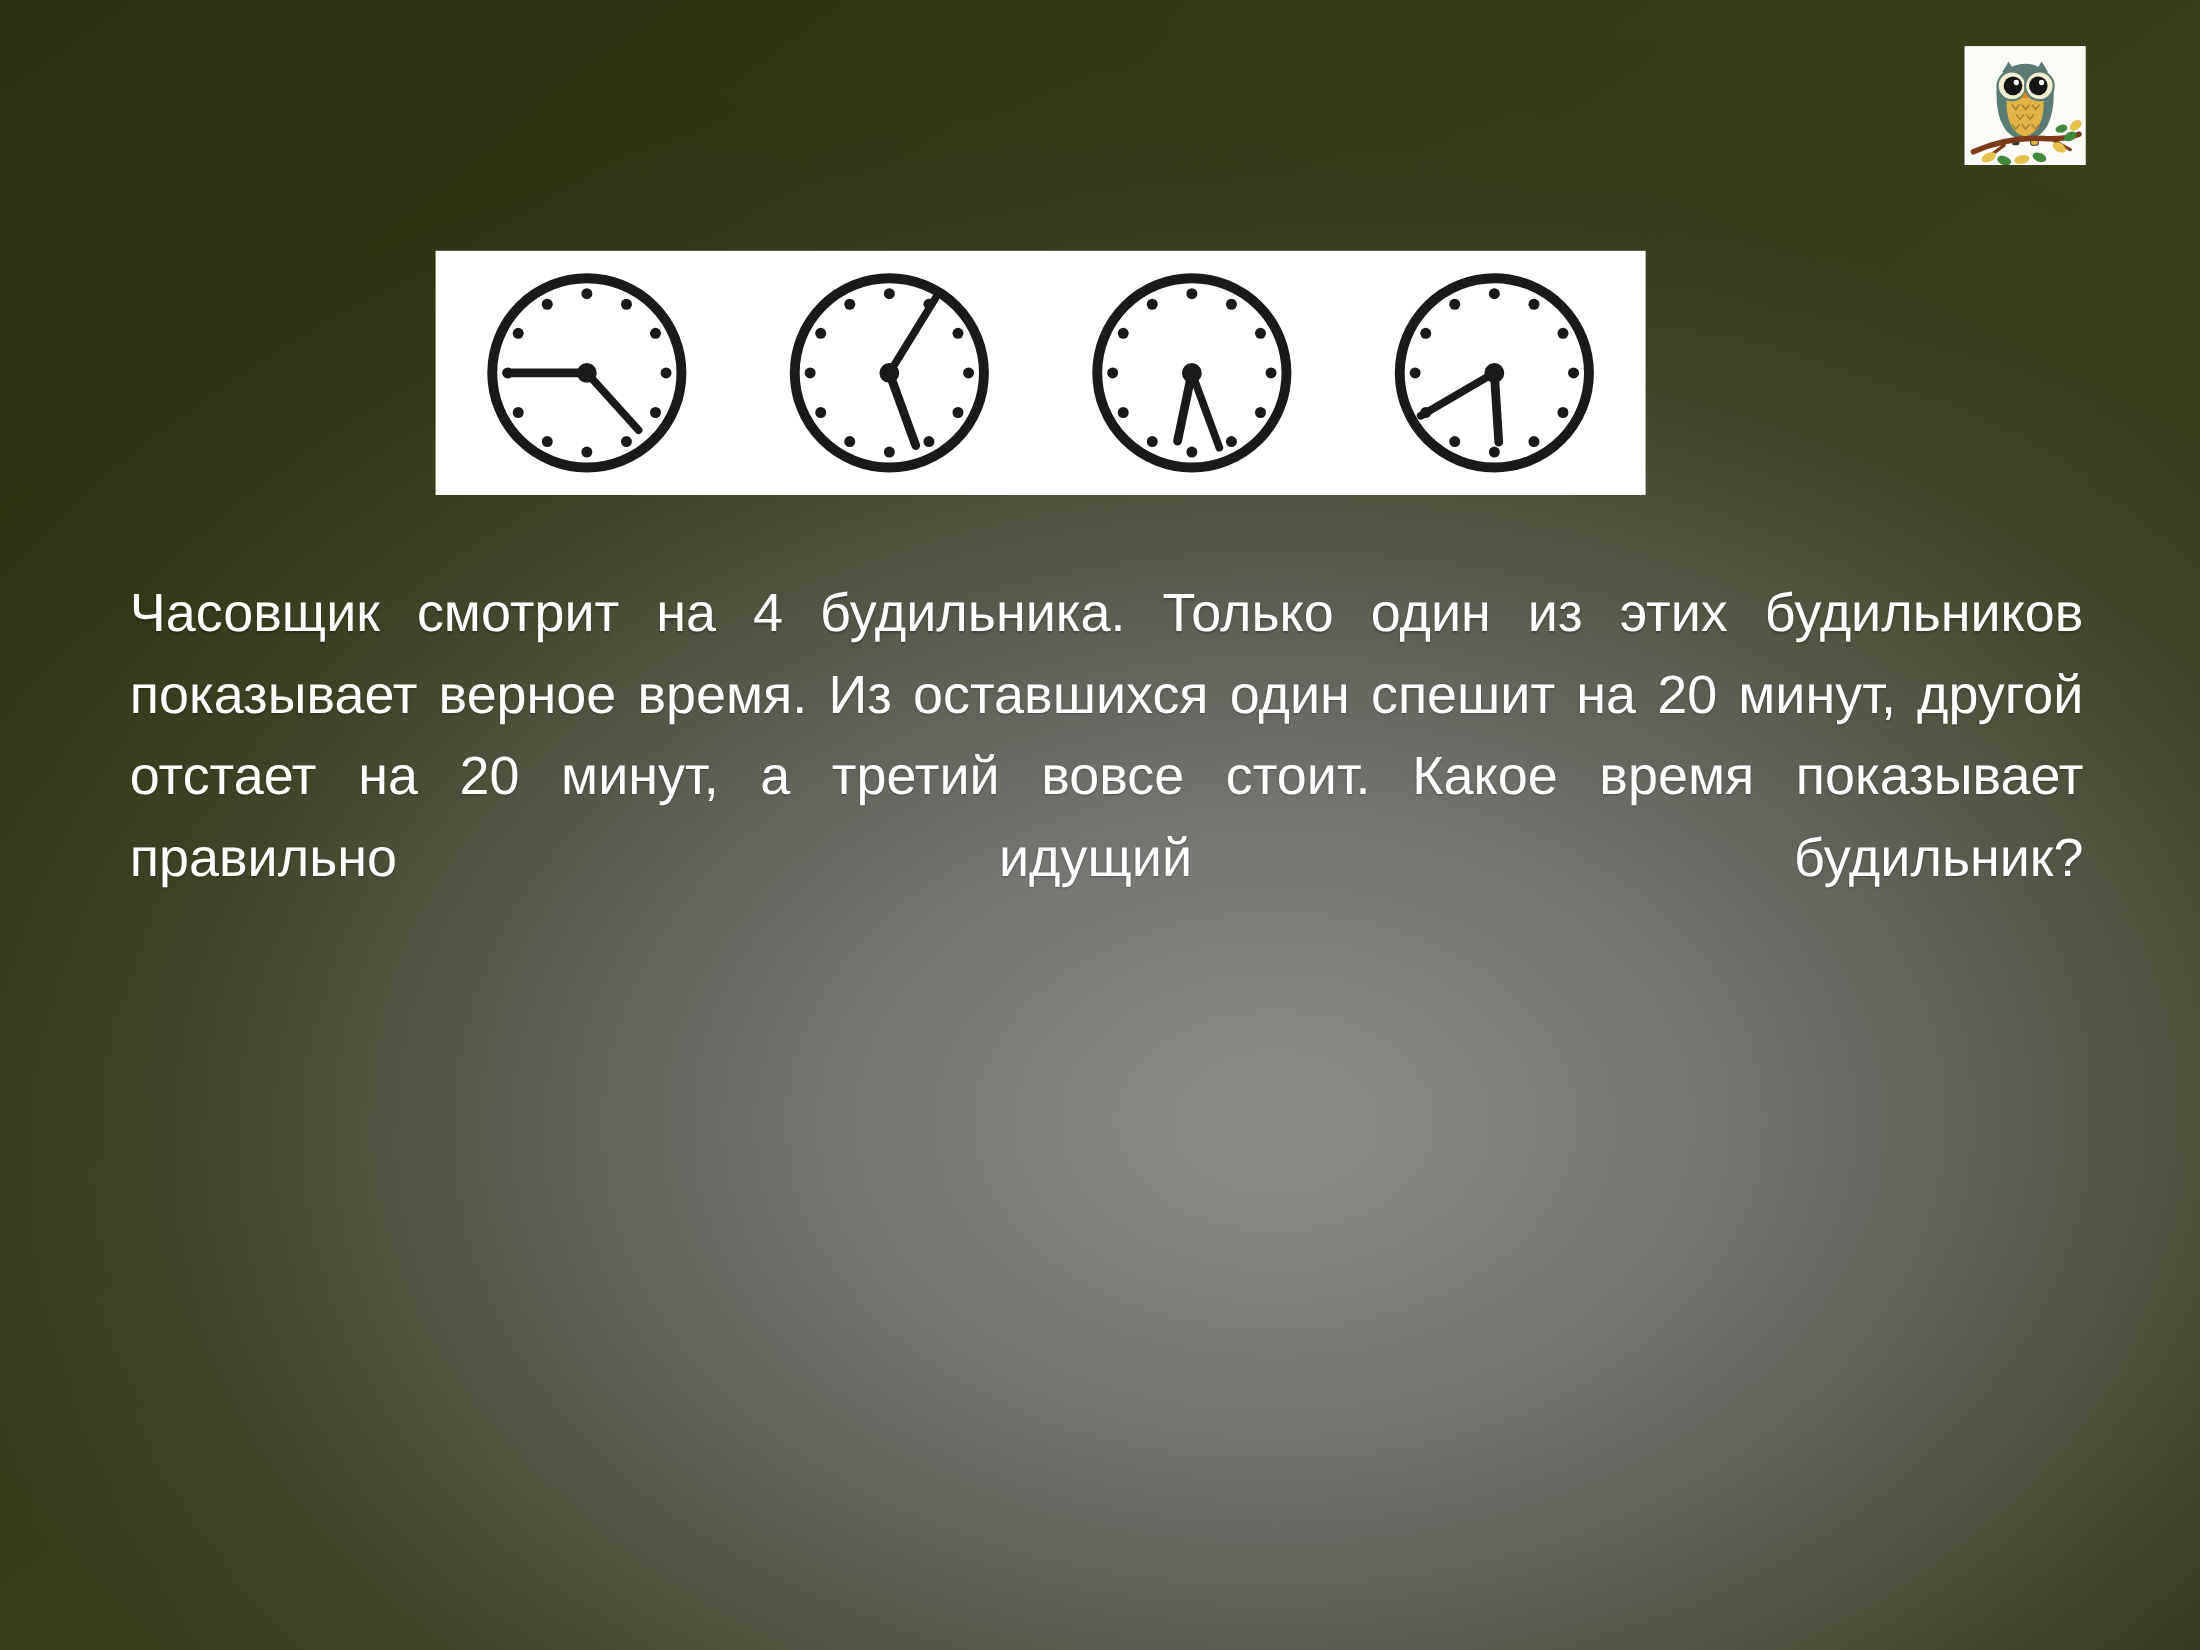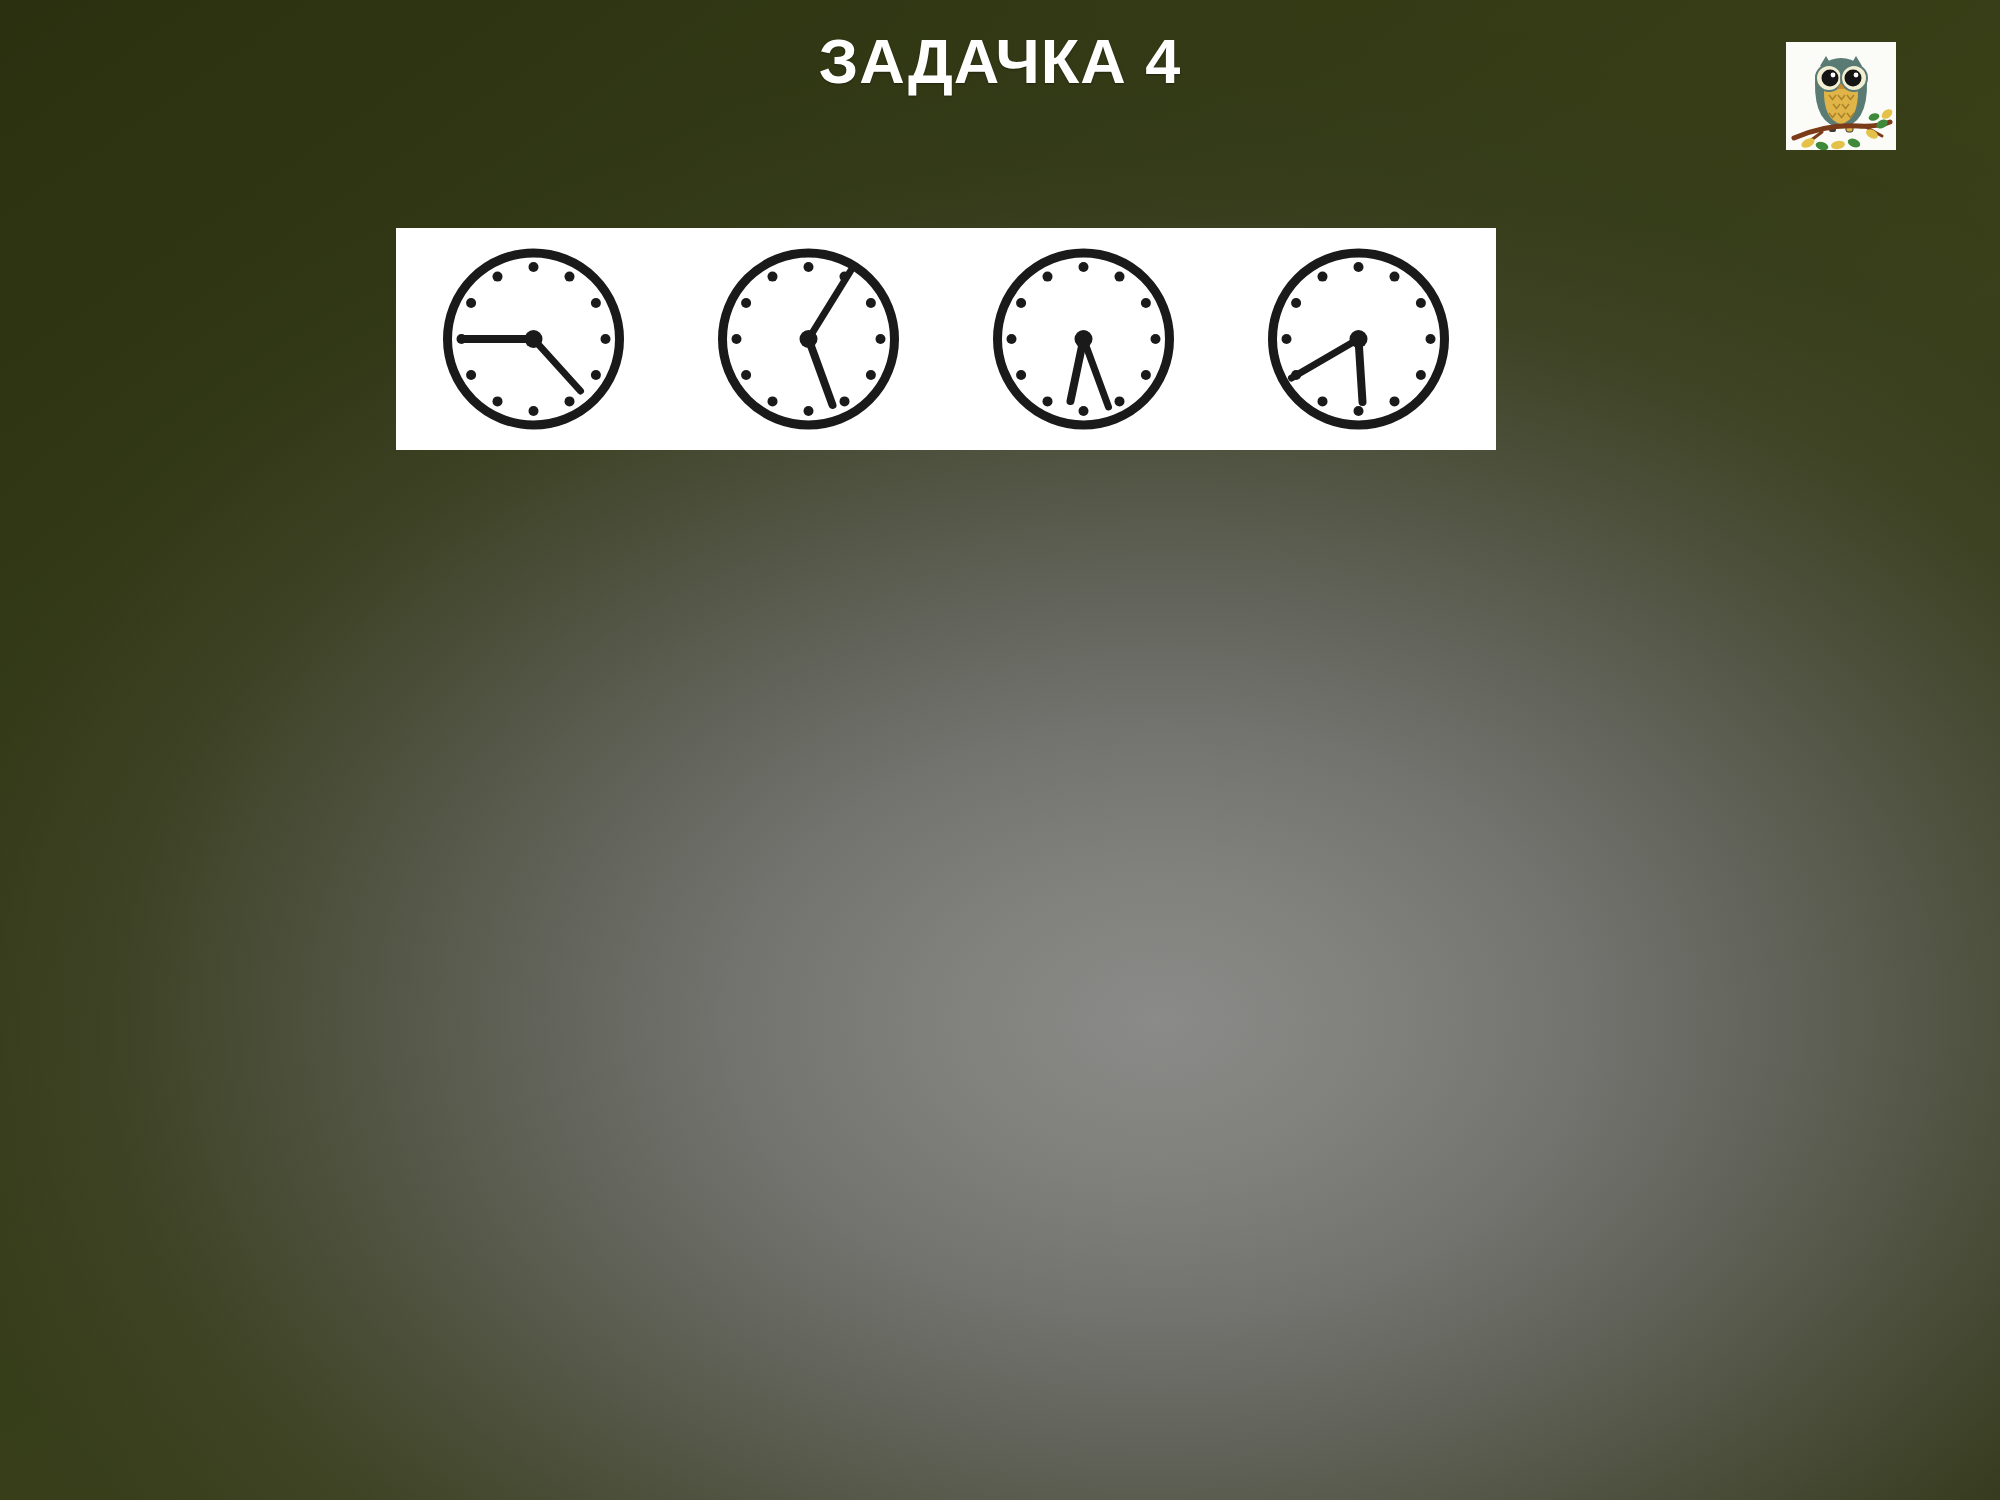--- a/index.html
+++ b/index.html
@@ -86,21 +86,20 @@
     content: "";
     display: inline-block;
     width: 100%;
   }
 </style>
 </head>
 <body>
 
 <div id="slide">
 
-  <div id="title">ЗАДАЧКА 4</div>
 
   <div id="owl-logo">
     <svg viewBox="0 0 110 108" xmlns="http://www.w3.org/2000/svg">
       <rect x="0" y="0" width="110" height="108" fill="#fbfcf8"></rect>
 
       <path d="M34 24 L40 14 L46 24 Z" fill="#5a7a74"></path>
       <path d="M64 24 L70 14 L76 24 Z" fill="#5a7a74"></path>
 
       <ellipse cx="55" cy="38" rx="26" ry="22" fill="#5a7a74"></ellipse>
       <path d="M29 40 Q28 82 55 86 Q82 82 81 40 Z" fill="#5a7a74"></path>
@@ -234,14 +233,15 @@
           <circle cx="64" cy="37.6" r="5"></circle>
         </g>
         <line x1="100" y1="100" x2="104" y2="163" stroke="#1a1a1a" stroke-width="8" stroke-linecap="round"></line>
         <line x1="100" y1="100" x2="33" y2="139" stroke="#1a1a1a" stroke-width="7" stroke-linecap="round"></line>
         <circle cx="100" cy="100" r="9" fill="#1a1a1a"></circle>
       </svg>
     </div>
 
   </div>
 
+  <div id="body-text">Часовщик смотрит на 4 будильника. Только один из этих будильников показывает верное время. Из оставшихся один спешит на 20 минут, другой отстает на 20 минут, а третий вовсе стоит. Какое время показывает правильно идущий будильник?</div>
 
 </div>
 
 </body></html>

